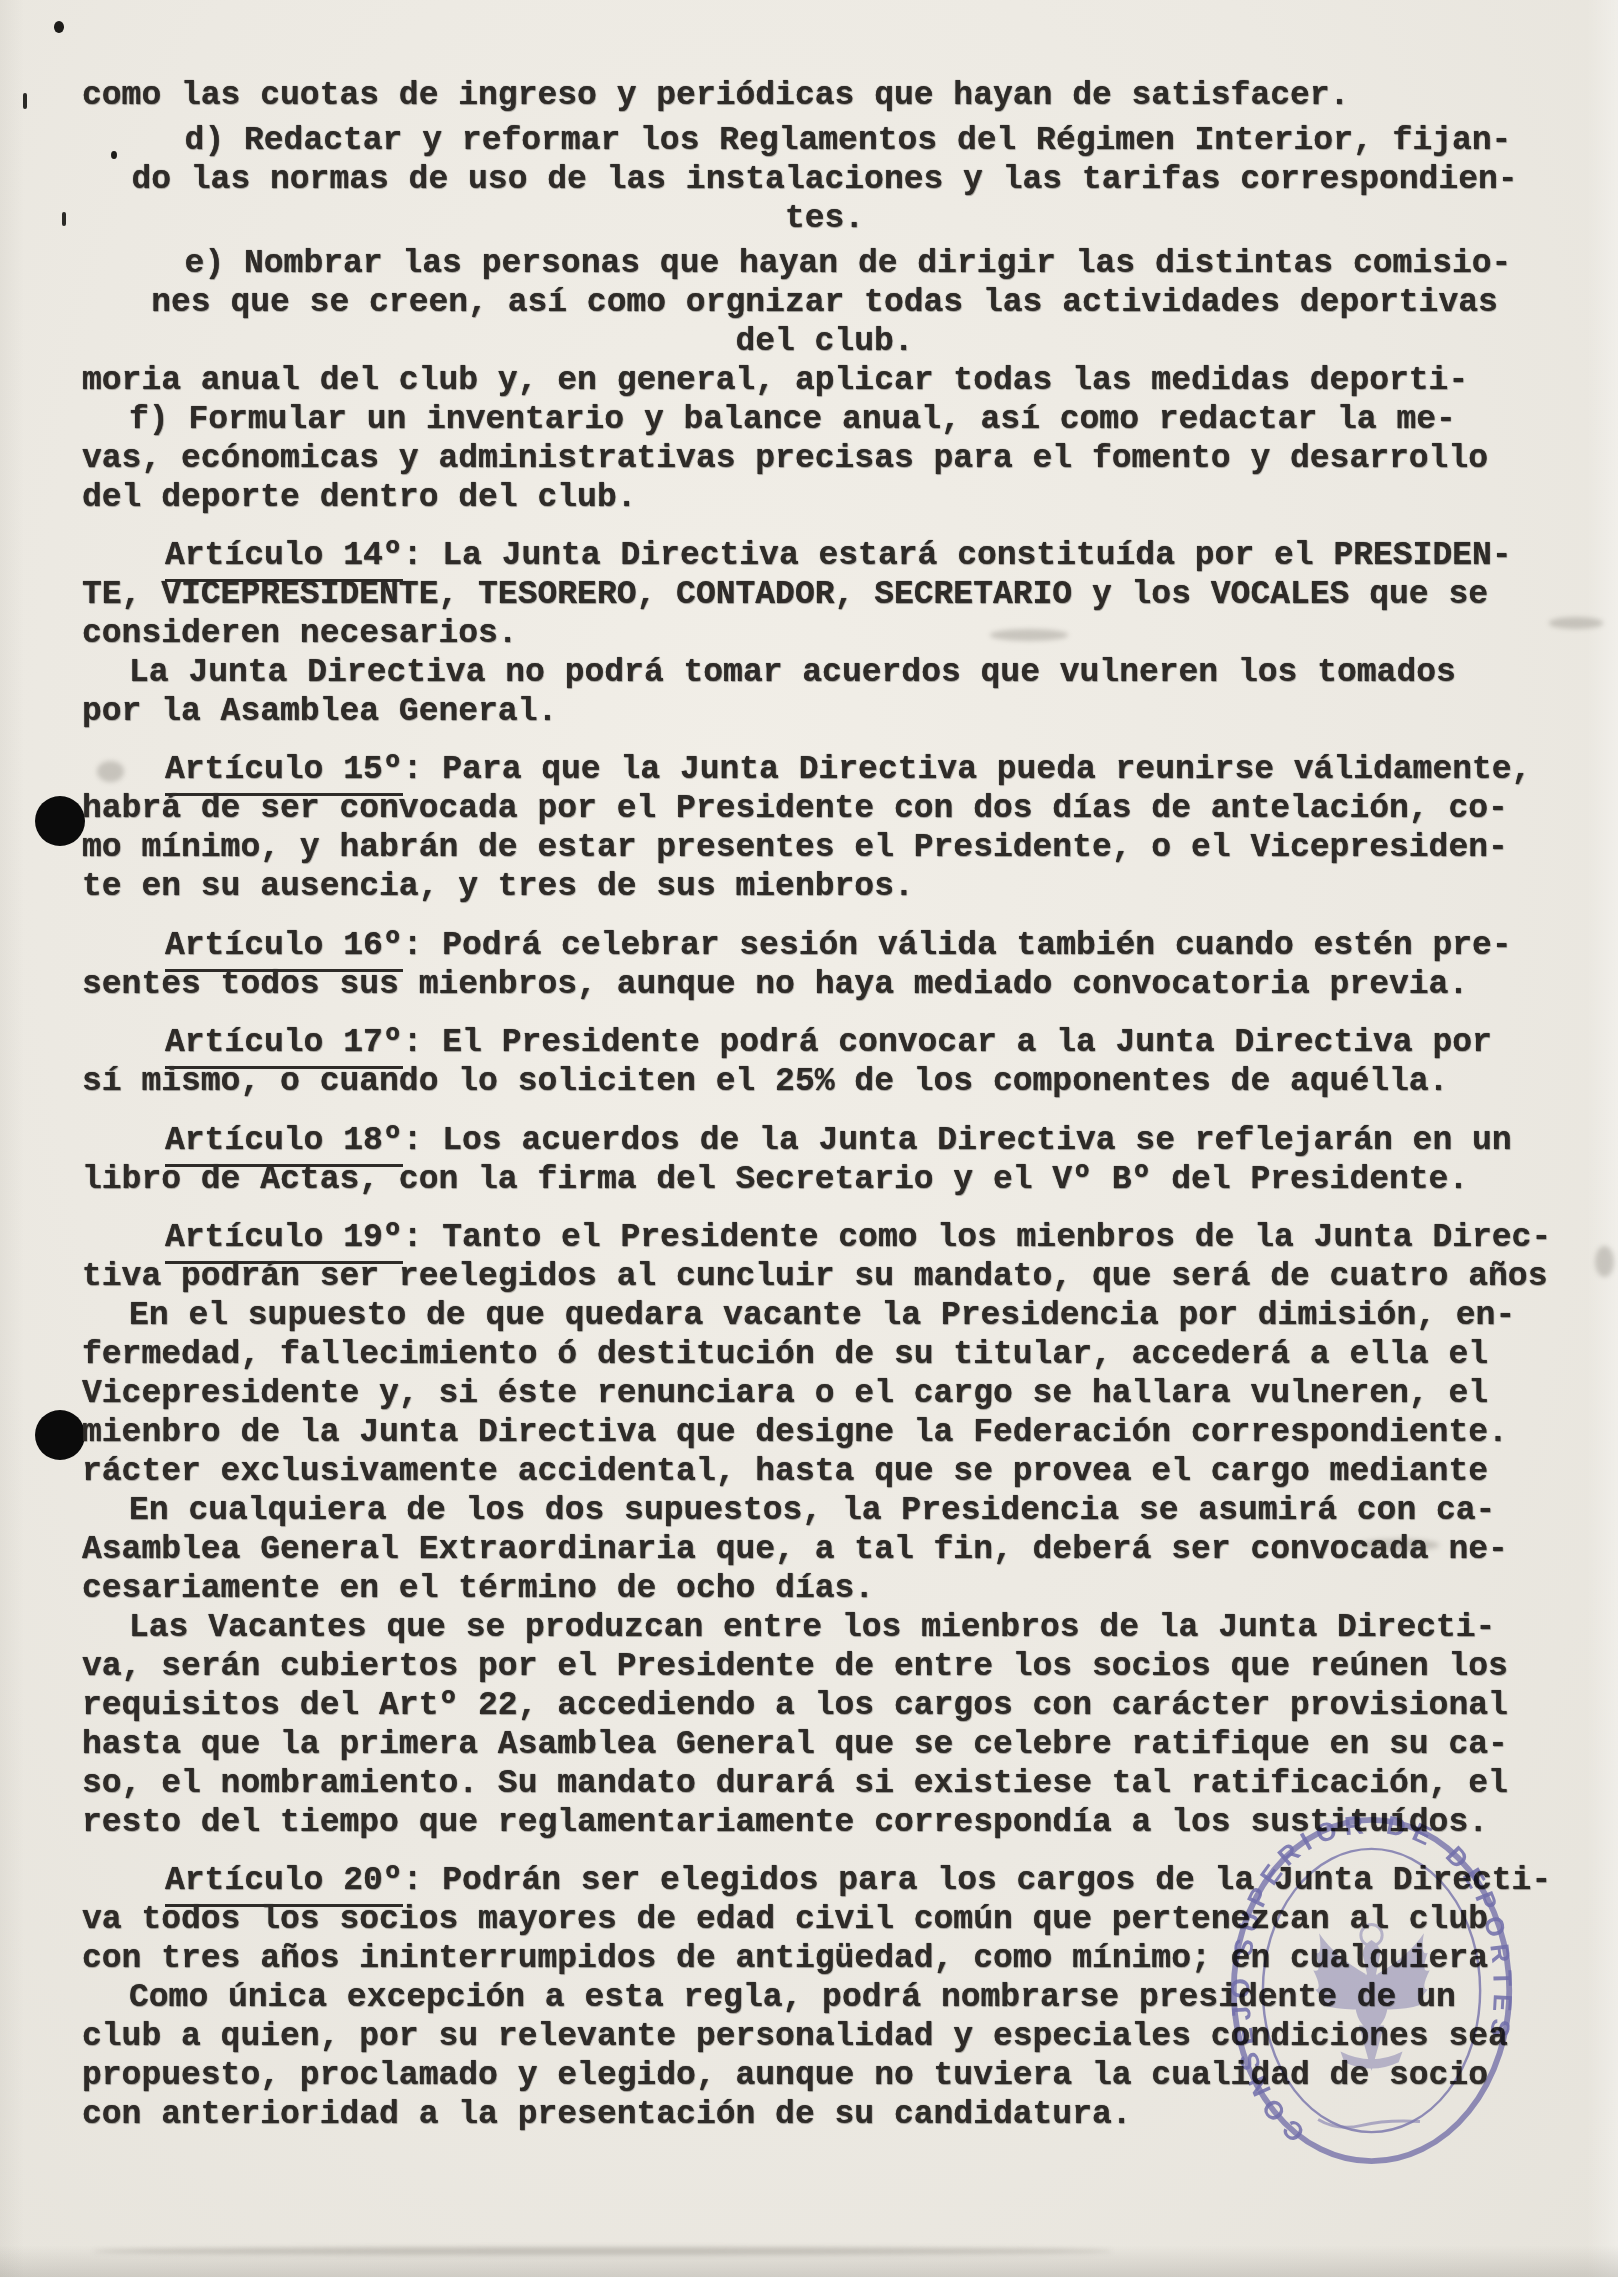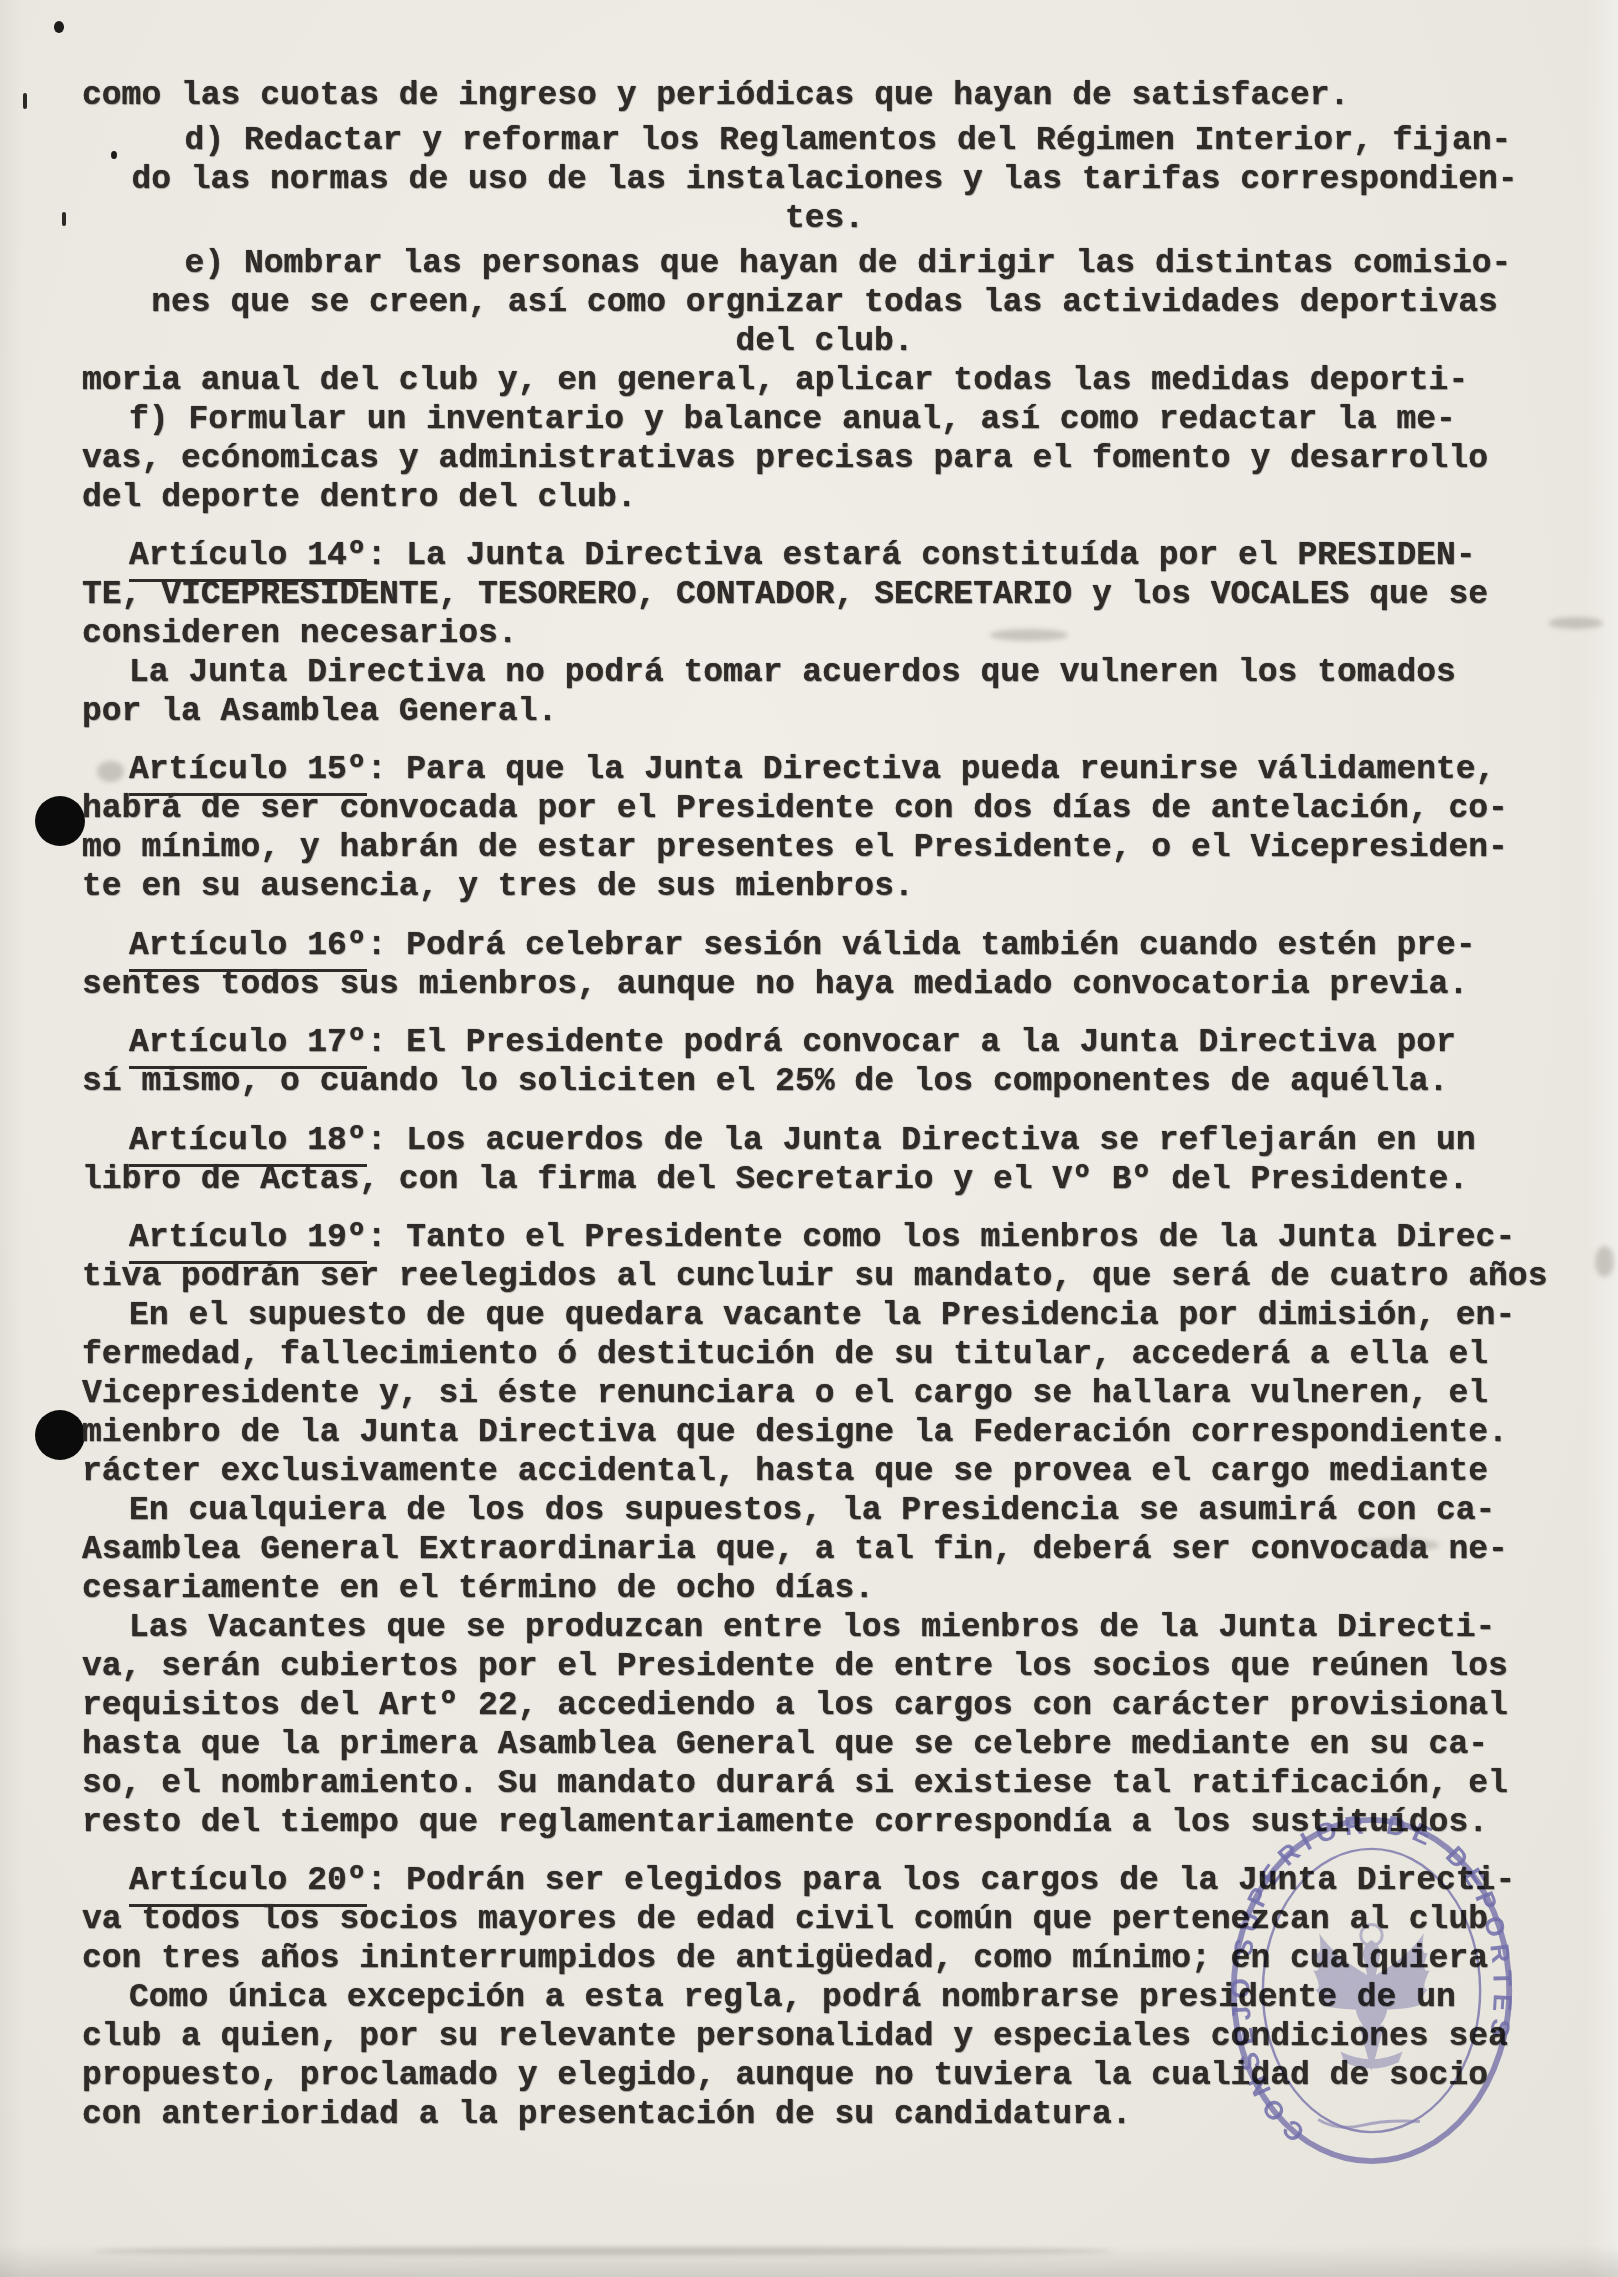--- a/index.html
+++ b/index.html
@@ -21,20 +21,21 @@
     text-shadow:0 0 1px rgba(46,43,40,.85), 0.6px 0.6px 0.8px rgba(46,43,40,.35);
   }
   .block{margin:0;}
   .block.article{margin-top:19.4px;}
   .block.listitem{margin-top:5.8px;text-align:center;}
   .line{white-space:pre;}
   .line.first-indent{padding-left:47px;}
   .article-heading{
     border-bottom:3.9px solid currentColor;
     padding-bottom:5px;
+    margin-left:36px;
   }
   .hole{position:absolute;background:#0b0b0b;border-radius:50%;}
   .mark-dot{position:absolute;background:#1d1c1a;border-radius:50%;}
   .mark-tick{position:absolute;background:#2b2a27;border-radius:1.9px;}
   .mark-smudge{position:absolute;background:#8f8b83;opacity:.4;border-radius:50%;filter:blur(2.9px);}
   .stamp{
     position:absolute;left:1226px;top:1813px;width:291px;height:355px;
     mix-blend-mode:multiply;
     filter:blur(0.4px);
   }
@@ -124,21 +125,21 @@
       <div class="block">
         <div class="line">rácter exclusivamente accidental, hasta que se provea el cargo mediante</div>
         <div class="line first-indent">En cualquiera de los dos supuestos, la Presidencia se asumirá con ca-</div>
         <div class="line">Asamblea General Extraordinaria que, a tal fin, deberá ser convocada ne-</div>
         <div class="line">cesariamente en el término de ocho días.</div>
       </div>
       <div class="block">
         <div class="line first-indent">Las Vacantes que se produzcan entre los mienbros de la Junta Directi-</div>
         <div class="line">va, serán cubiertos por el Presidente de entre los socios que reúnen los</div>
         <div class="line">requisitos del Artº 22, accediendo a los cargos con carácter provisional</div>
-        <div class="line">hasta que la primera Asamblea General que se celebre mediante en su ca-</div>
+        <div class="line">hasta que la primera Asamblea General que se celebre ratifique en su ca-</div>
         <div class="line">so, el nombramiento. Su mandato durará si existiese tal ratificación, el</div>
         <div class="line">resto del tiempo que reglamentariamente correspondía a los sustituídos.</div>
       </div>
       <div class="block article">
         <div class="line first-indent"><span class="article-heading">Artículo 20º</span>: Podrán ser elegidos para los cargos de la Junta Directi-</div>
         <div class="line">va todos los socios mayores de edad civil común que pertenezcan al club</div>
         <div class="line">con tres años ininterrumpidos de antigüedad, como mínimo; en cualquiera</div>
       </div>
       <div class="block">
         <div class="line first-indent">Como única excepción a esta regla, podrá nombrarse presidente de un</div>

